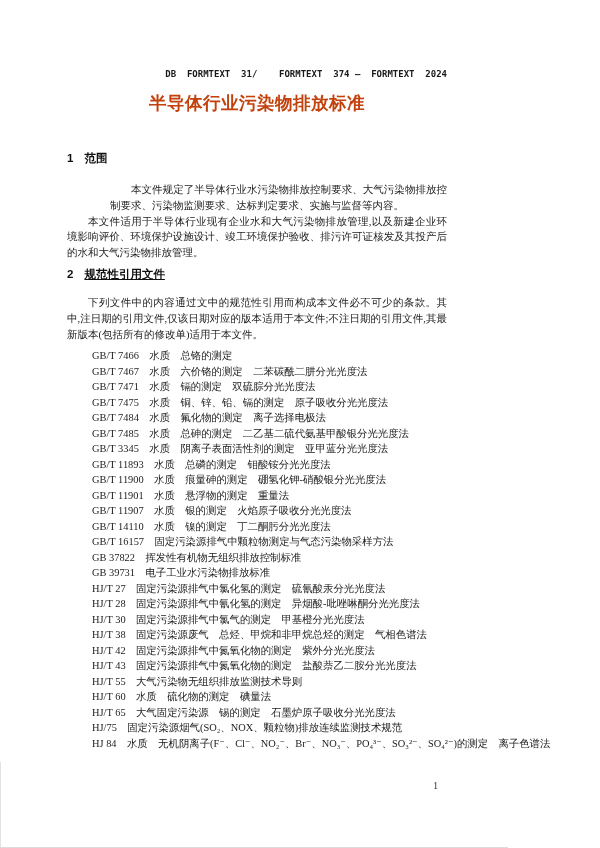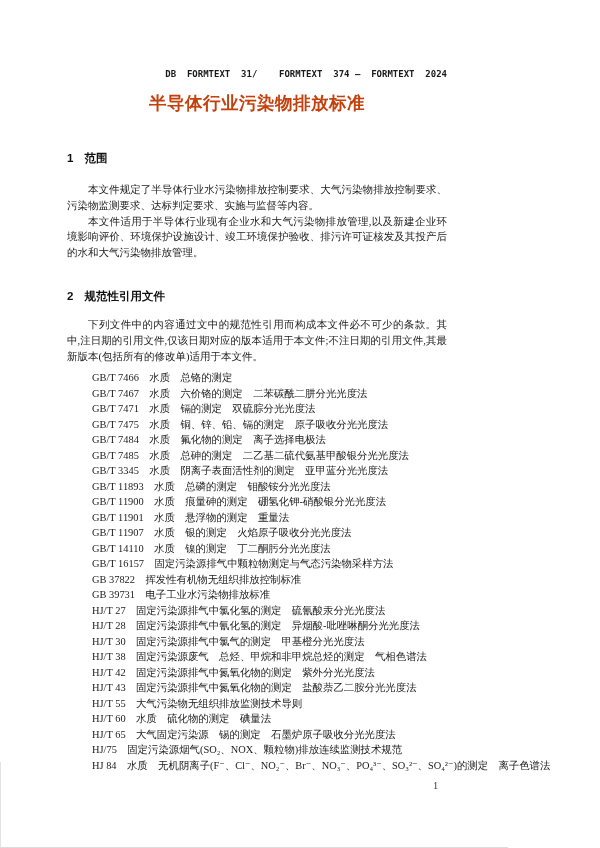--- a/index.html
+++ b/index.html
@@ -42,30 +42,30 @@
   }
   .sec-heading {
     font-family: "Liberation Sans", "DejaVu Sans", sans-serif;
     font-weight: 700;
     font-size: 11.5px;
     line-height: 14px;
     color: #111;
   }
   .sec-heading .h-num { display: inline-block; margin-right: 11px; }
   .sec1-heading { margin-top: 38px; }
-  .sec2-heading { margin-top: 28px; }
+  .sec2-heading { margin-top: 6px; text-decoration: underline; }
   .body-para {
     margin: 0;
     font-size: 10.5px;
     line-height: 15.8px;
     text-align: justify;
     text-indent: 2em;
     color: #1c1c1c;
   }
-  .first-para { margin-top: 17px; }
+  .first-para { margin-top: 17px; margin-left: 43px; }
   .intro-para { margin-top: 14px; }
   .ref-list { margin-top: 6px; }
   .ref-line {
     padding-left: 25px;
     font-size: 10.4px;
     line-height: 15.5px;
     white-space: pre;
     color: #1c1c1c;
   }
   .page-number {

